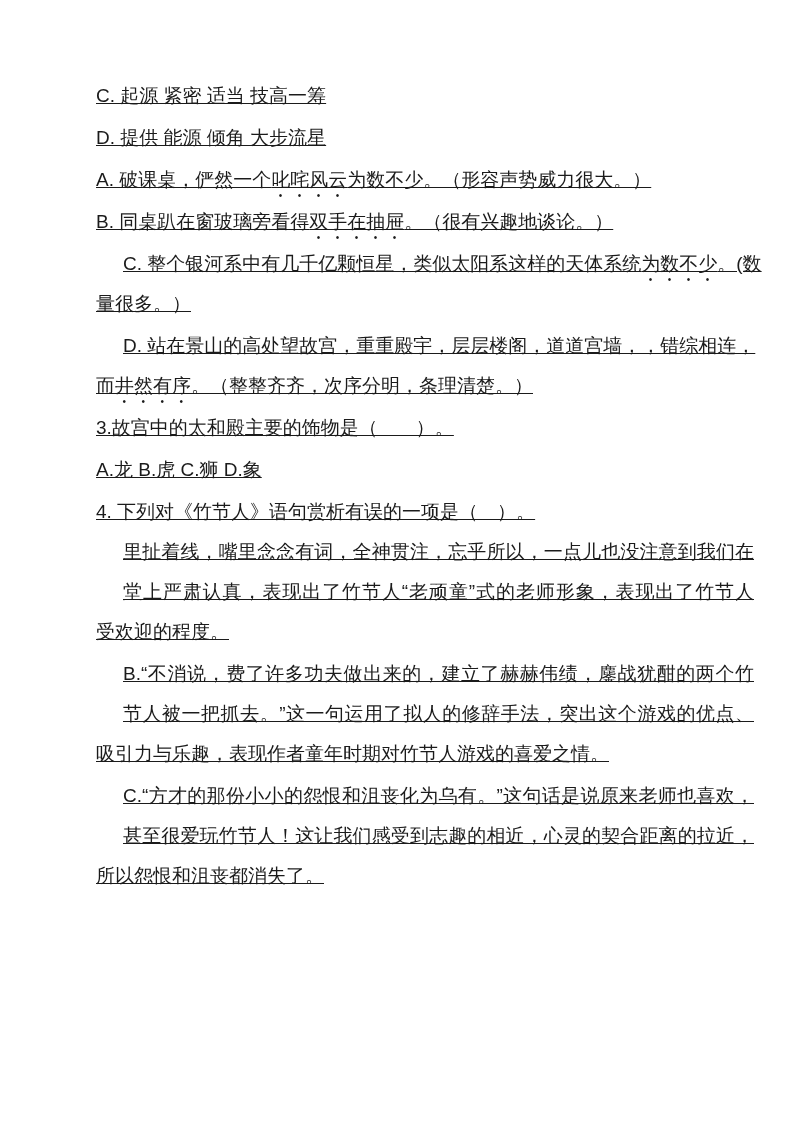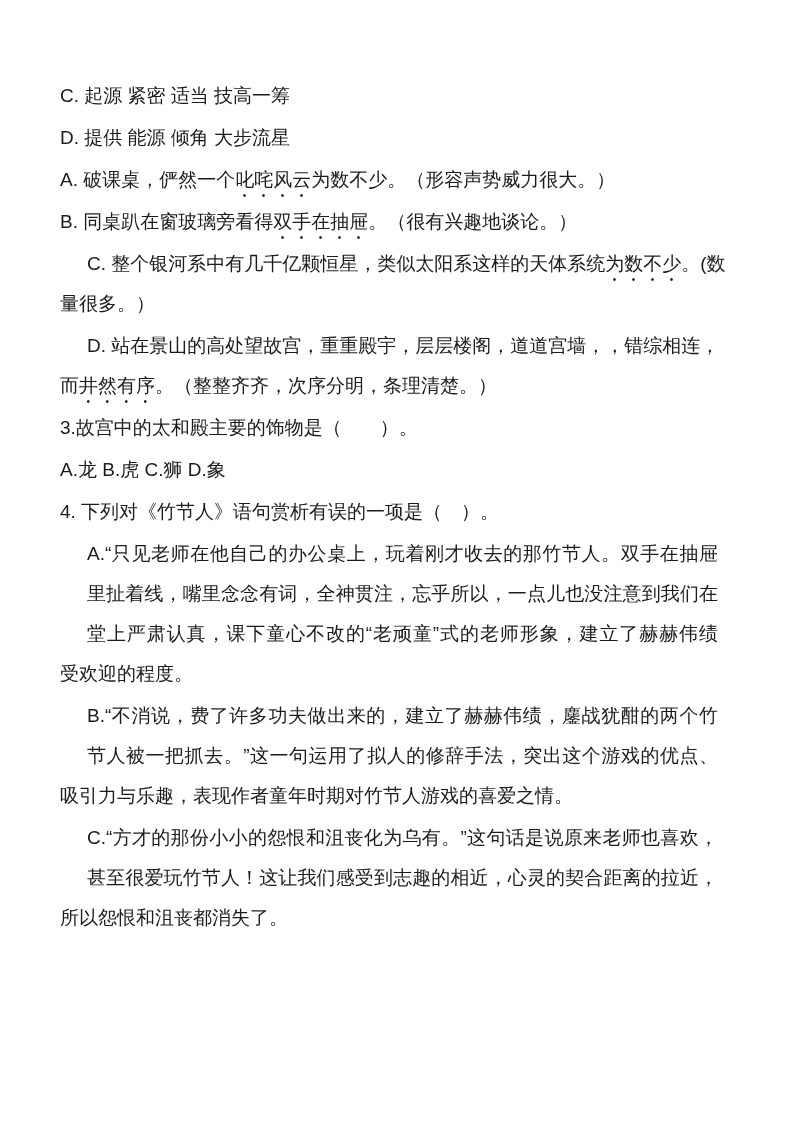--- a/index.html
+++ b/index.html
@@ -9,22 +9,23 @@
   }
   .page {
     position: relative;
     width: 793px;
     height: 1122px;
     background: #ffffff;
     overflow: hidden;
     font-family: "Liberation Sans", sans-serif;
   }
   .doc-body {
-    padding: 76px 60px 0 60px;
+    padding: 76px 60px 0 96px;
     color: #1b1b1b;
+    text-decoration: underline;
   }
   .line {
     font-size: 19px;
     line-height: 40px;
     height: 40px;
     white-space: nowrap;
     overflow: visible;
   }
   .line.para {
     margin-top: 2px;
@@ -54,23 +55,22 @@
       <div class="line para"><span>D.  提供   能源   倾角      大步流星</span></div>
       <div class="line para"><span>A. 破课桌，俨然一个</span><span class="em">叱咤风云</span><span>为数不少。（形容声势威力很大。）</span></div>
       <div class="line para"><span>B. 同桌趴在窗玻璃旁看得</span><span class="em">双手在抽屉</span><span>。（很有兴趣地谈论。）</span></div>
       <div class="line fill para"><span>C. 整个银河系中有几千亿颗恒星，类似太阳系这样的天体系统</span><span class="em">为数不少</span><span>。(数</span></div>
       <div class="line"><span>量很多。）</span></div>
       <div class="line fill para"><span>D. 站在景山的高处望故宫，重重殿宇，层层楼阁，道道宫墙，，错综相连，</span></div>
       <div class="line"><span>而</span><span class="em">井然有序</span><span>。（整整齐齐，次序分明，条理清楚。）</span></div>
       <div class="line para"><span>3.故宫中的太和殿主要的饰物是（　　）。</span></div>
       <div class="line para"><span>A.龙   B.虎   C.狮   D.象</span></div>
       <div class="line para"><span>4.  下列对《竹节人》语句赏析有误的一项是（　）。</span></div>
-      <div class="line fill para"><span>A.“只见老师在他自己的办公桌上，玩着刚才收去的那竹节人。双手在抽屉</span></div>
       <div class="line fill"><span>里扯着线，嘴里念念有词，全神贯注，忘乎所以，一点儿也没注意到我们在</span></div>
-      <div class="line fill"><span>堂上严肃认真，课下童心不改的“老顽童”式的老师形象，建立了赫赫伟绩</span></div>
+      <div class="line fill"><span>堂上严肃认真，表现出了竹节人“老顽童”式的老师形象，表现出了竹节人</span></div>
       <div class="line"><span>受欢迎的程度。</span></div>
       <div class="line fill para"><span>B.“不消说，费了许多功夫做出来的，建立了赫赫伟绩，鏖战犹酣的两个竹</span></div>
       <div class="line fill"><span>节人被一把抓去。”这一句运用了拟人的修辞手法，突出这个游戏的优点、</span></div>
       <div class="line"><span>吸引力与乐趣，表现作者童年时期对竹节人游戏的喜爱之情。</span></div>
       <div class="line fill para"><span>C.“方才的那份小小的怨恨和沮丧化为乌有。”这句话是说原来老师也喜欢，</span></div>
       <div class="line fill"><span>甚至很爱玩竹节人！这让我们感受到志趣的相近，心灵的契合距离的拉近，</span></div>
       <div class="line"><span>所以怨恨和沮丧都消失了。</span></div>
     </div>
 </div>
 

